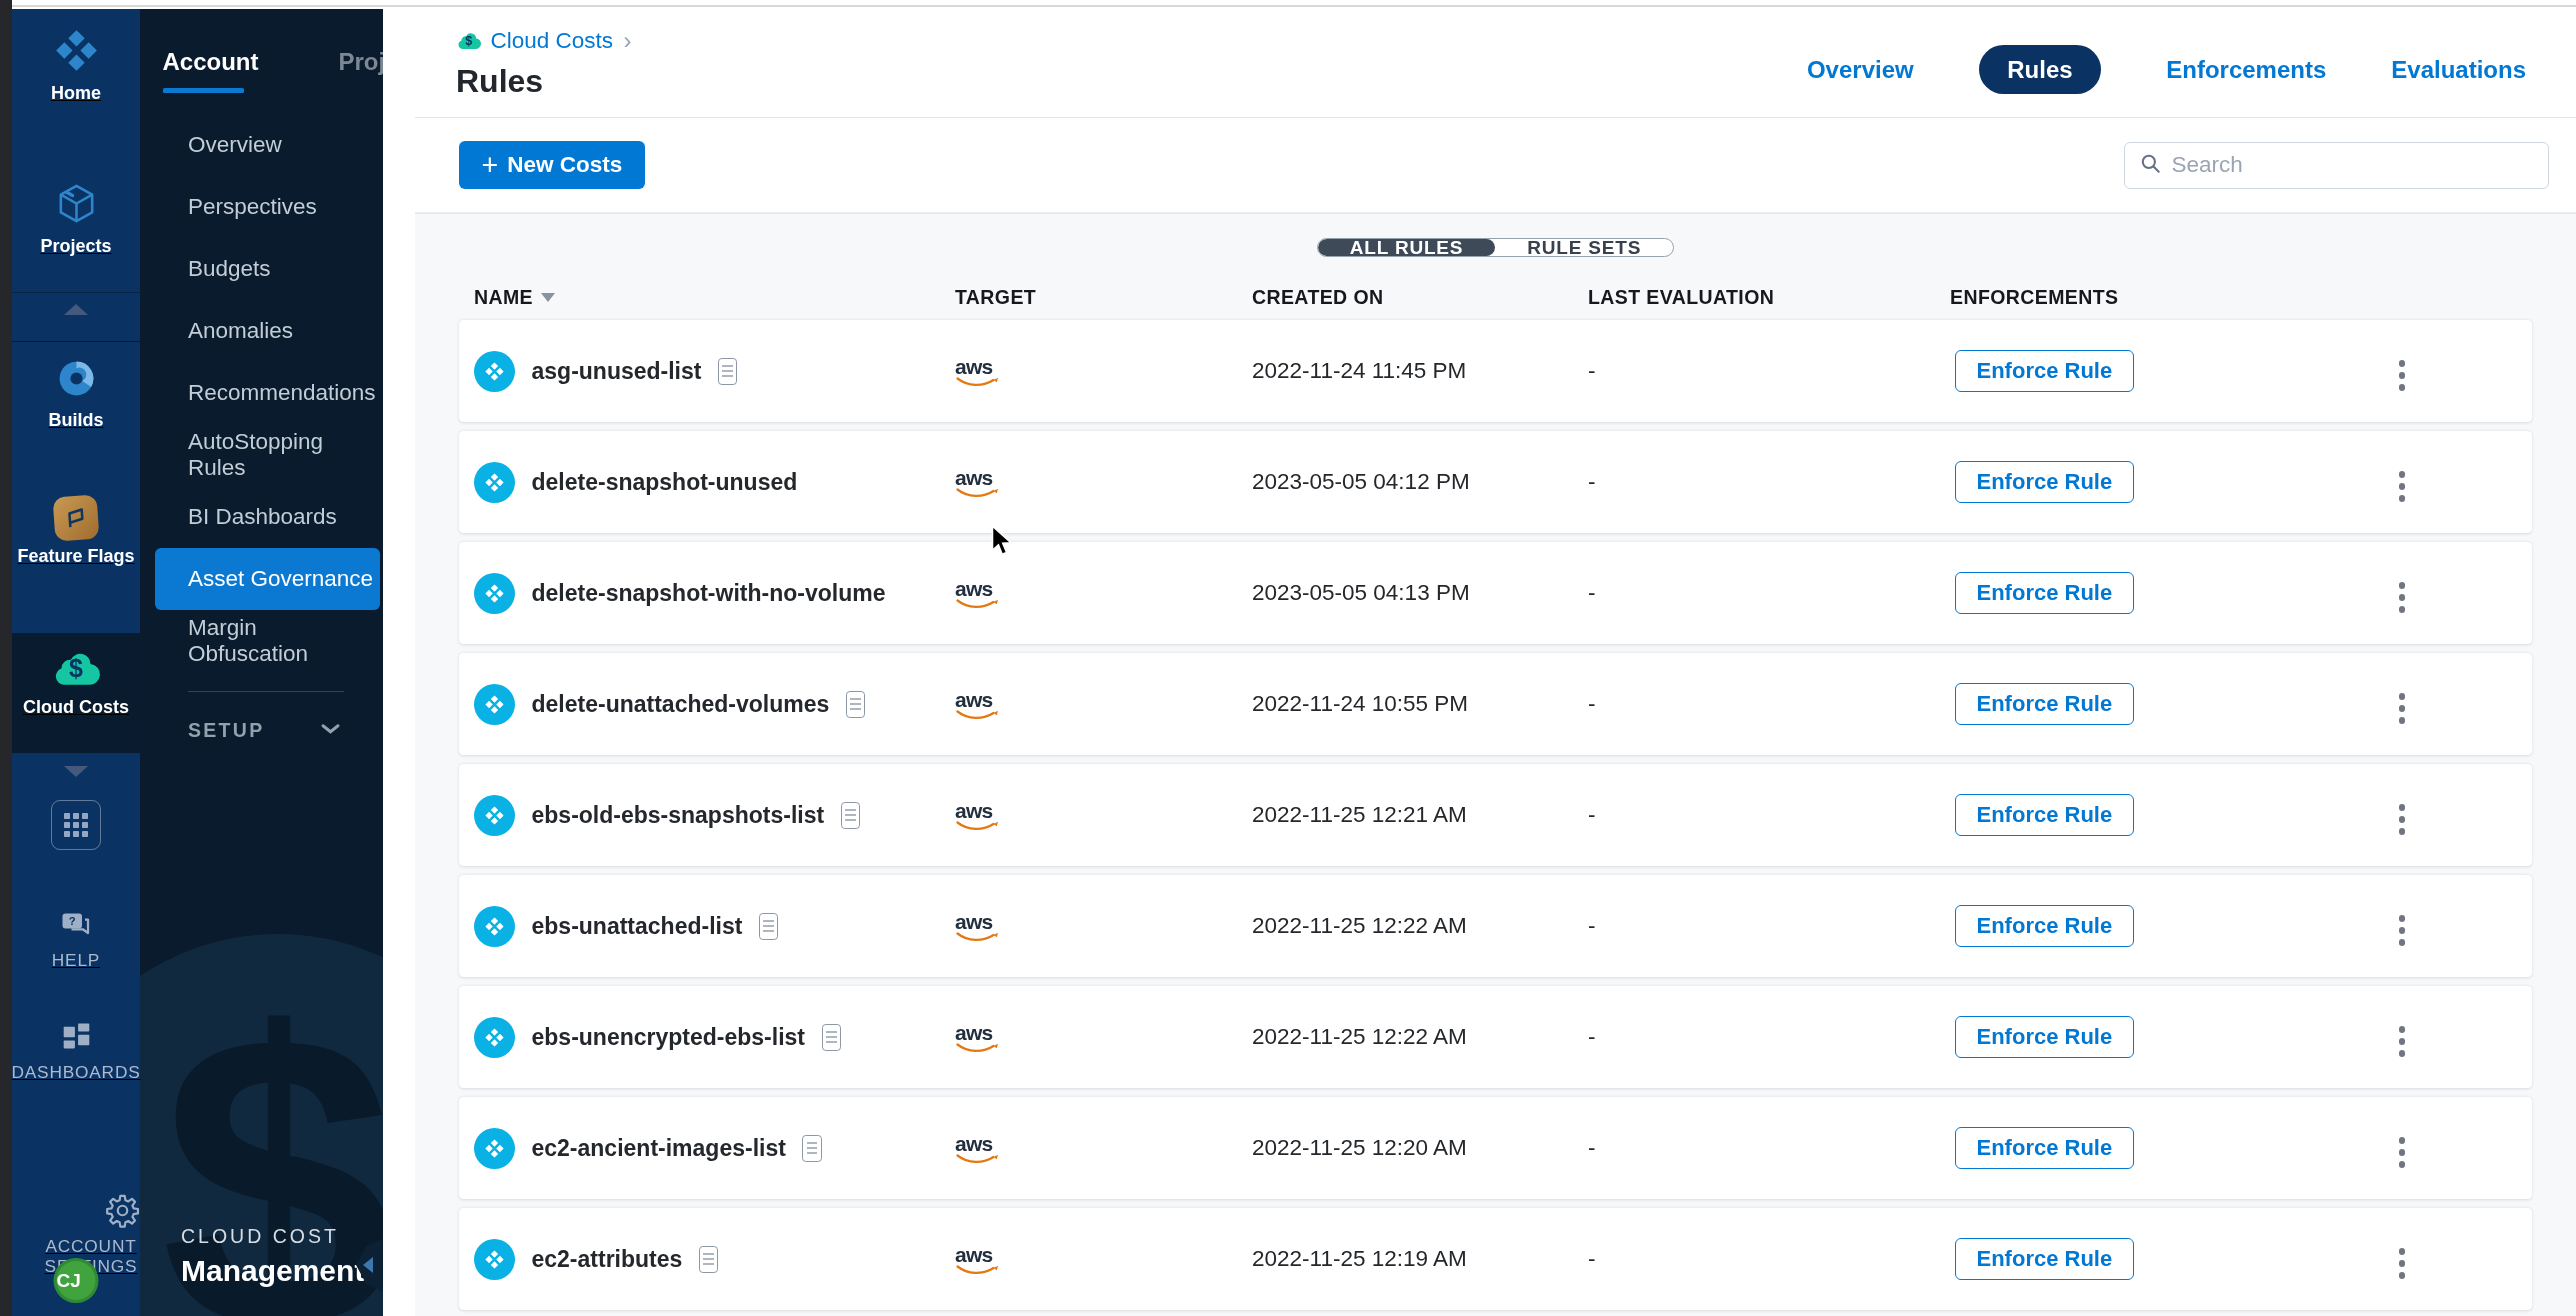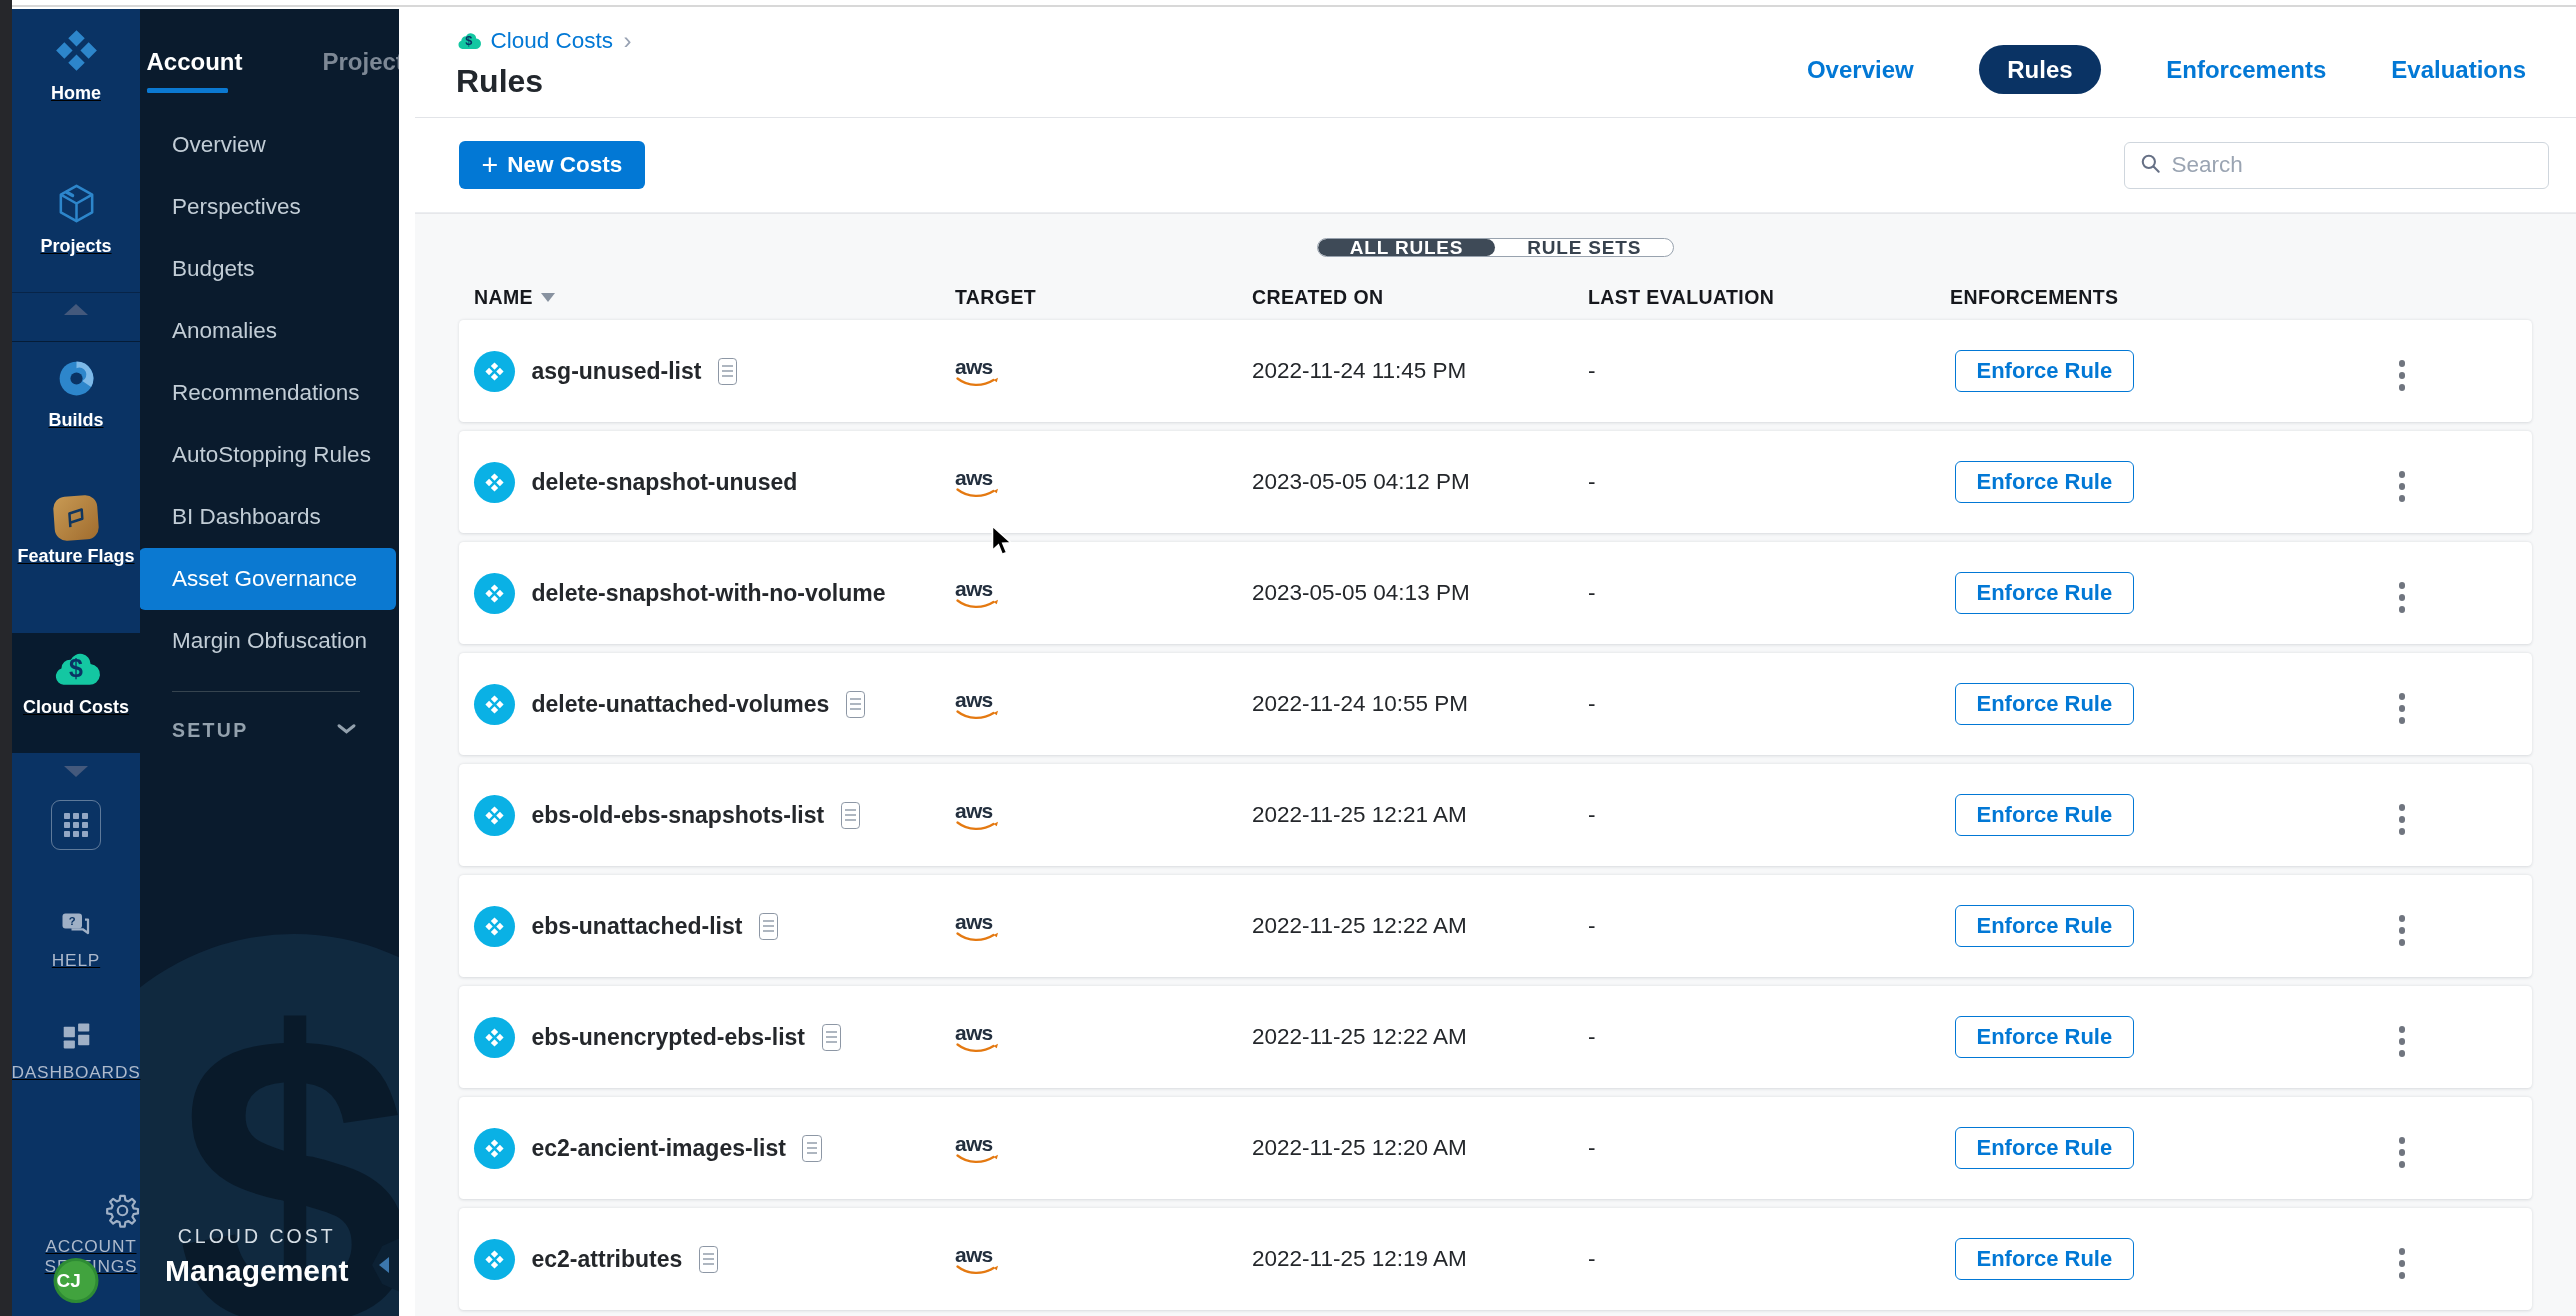--- a/index.html
+++ b/index.html
@@ -33,21 +33,21 @@
   .caret-up{width:0;height:0;border-left:12.8px solid transparent;border-right:12.8px solid transparent;border-bottom:11.3px solid #44597c;}
   .caret-down{width:0;height:0;border-left:12.8px solid transparent;border-right:12.8px solid transparent;border-top:11.3px solid #44597c;}
   .rail-dark-section{position:absolute;left:0;right:0;top:624px;height:120px;background:var(--rail-dark);}
   .grid-btn{position:absolute;left:50%;transform:translateX(-50%);top:791px;width:50px;height:50px;border:1.5px solid rgba(255,255,255,.35);border-radius:9px;display:flex;align-items:center;justify-content:center;cursor:pointer;}
   .grid9{display:grid;grid-template-columns:repeat(3,6.8px);grid-template-rows:repeat(3,6.8px);gap:2.3px;}
   .grid9 i{background:#93a7c4;border-radius:0.8px;}
   .avatar{position:absolute;left:50%;transform:translateX(-50%);top:1249px;width:45px;height:45px;border-radius:50%;background:#41a33e;border:3px solid #2e8b34;color:#fff;font-size:19px;font-weight:700;display:flex;align-items:center;cursor:pointer;}
   .ff-squircle{width:44px;height:44px;border-radius:12px;background:linear-gradient(135deg,#c89a54,#a06c2e);display:flex;align-items:center;justify-content:center;transform:rotate(-4deg);}
 
   
-  .sidebar2{position:absolute;left:124px;top:9px;bottom:0;width:275px;background:var(--sidebar-bg);z-index:15;overflow:hidden;text-align:center;}
+  .sidebar2{position:absolute;left:140px;top:9px;bottom:0;width:243px;background:var(--sidebar-bg);z-index:15;overflow:hidden;}
   .side-tabs{display:flex;gap:80px;padding:39px 0 0 22.5px;}
   .side-tab{font-size:24px;font-weight:600;color:#7d8895;cursor:pointer;}
   .side-tab.active{color:#fff;}
   .side-tab.active .tab-underline{display:block;}
   .tab-underline{display:none;height:4.5px;background:var(--active-item);border-radius:1.5px;margin-top:12px;width:81px;}
   .side-menu{margin-top:21px;}
   .side-item{height:62px;display:flex;align-items:center;padding-left:48px;font-size:22.5px;color:#c2cdd6;cursor:pointer;}
   .side-item.active{margin:0 3px 0 15px;padding-left:33px;background:var(--active-item);border-radius:6px;color:#fff;font-weight:500;}
   .side-divider{border-top:0.8px solid #36444f;margin:19.5px 39px 0 48px;}
   .setup-row{display:flex;align-items:center;justify-content:space-between;padding:0 42px 0 48px;margin-top:27px;cursor:pointer;}

